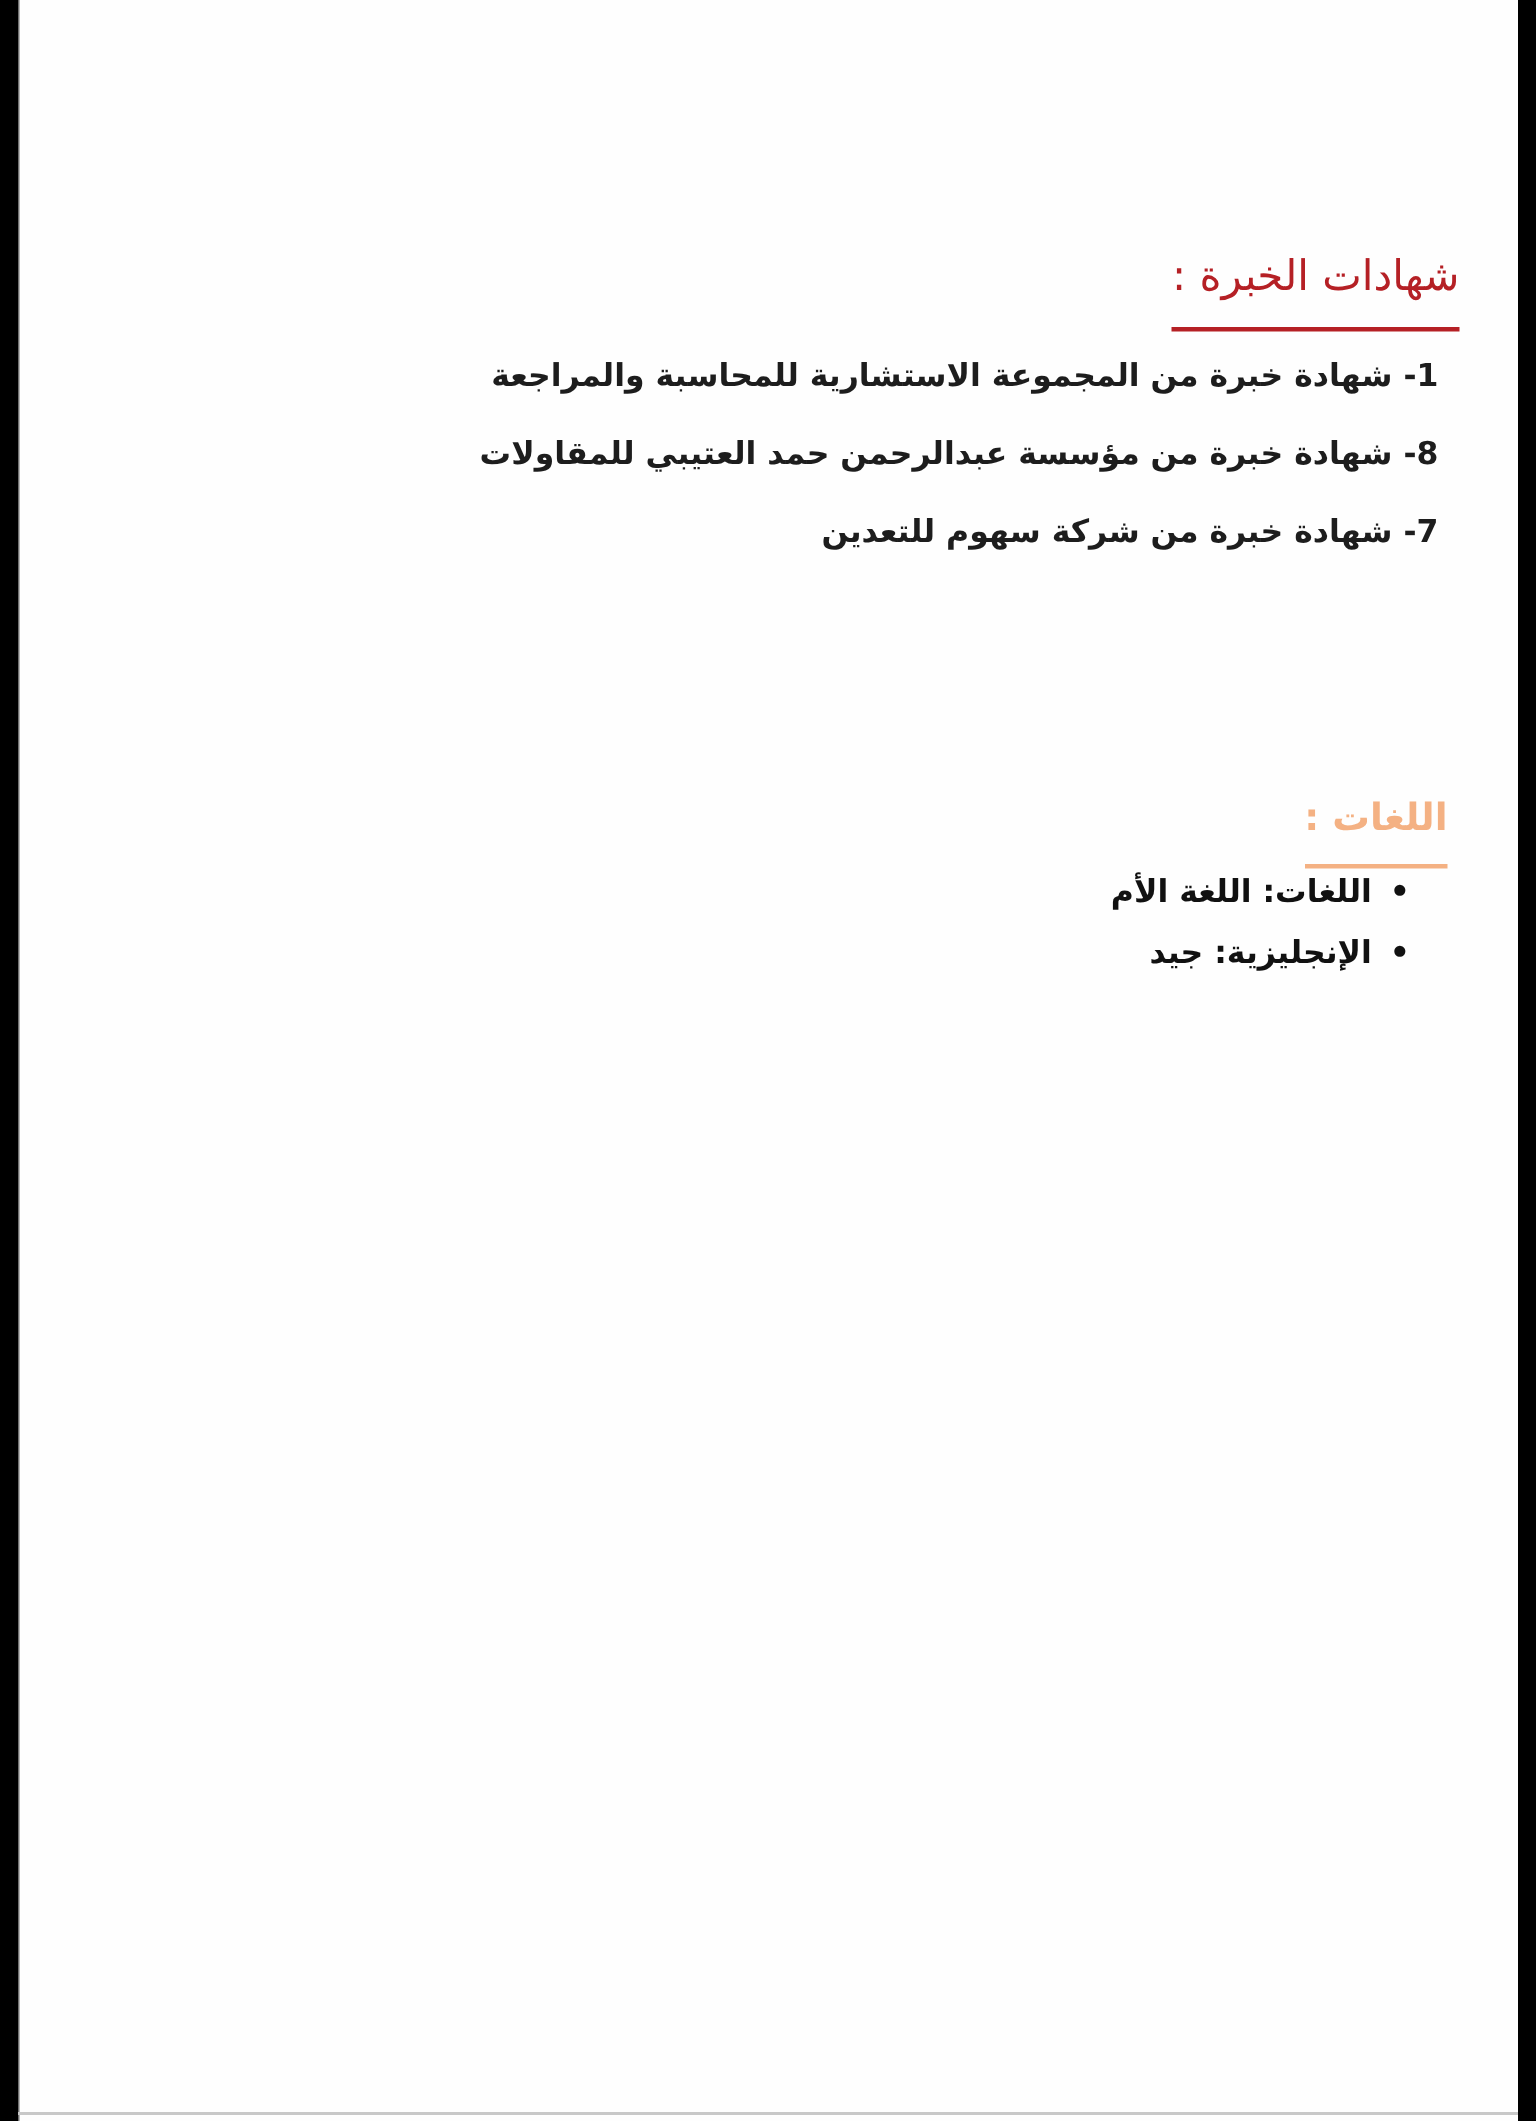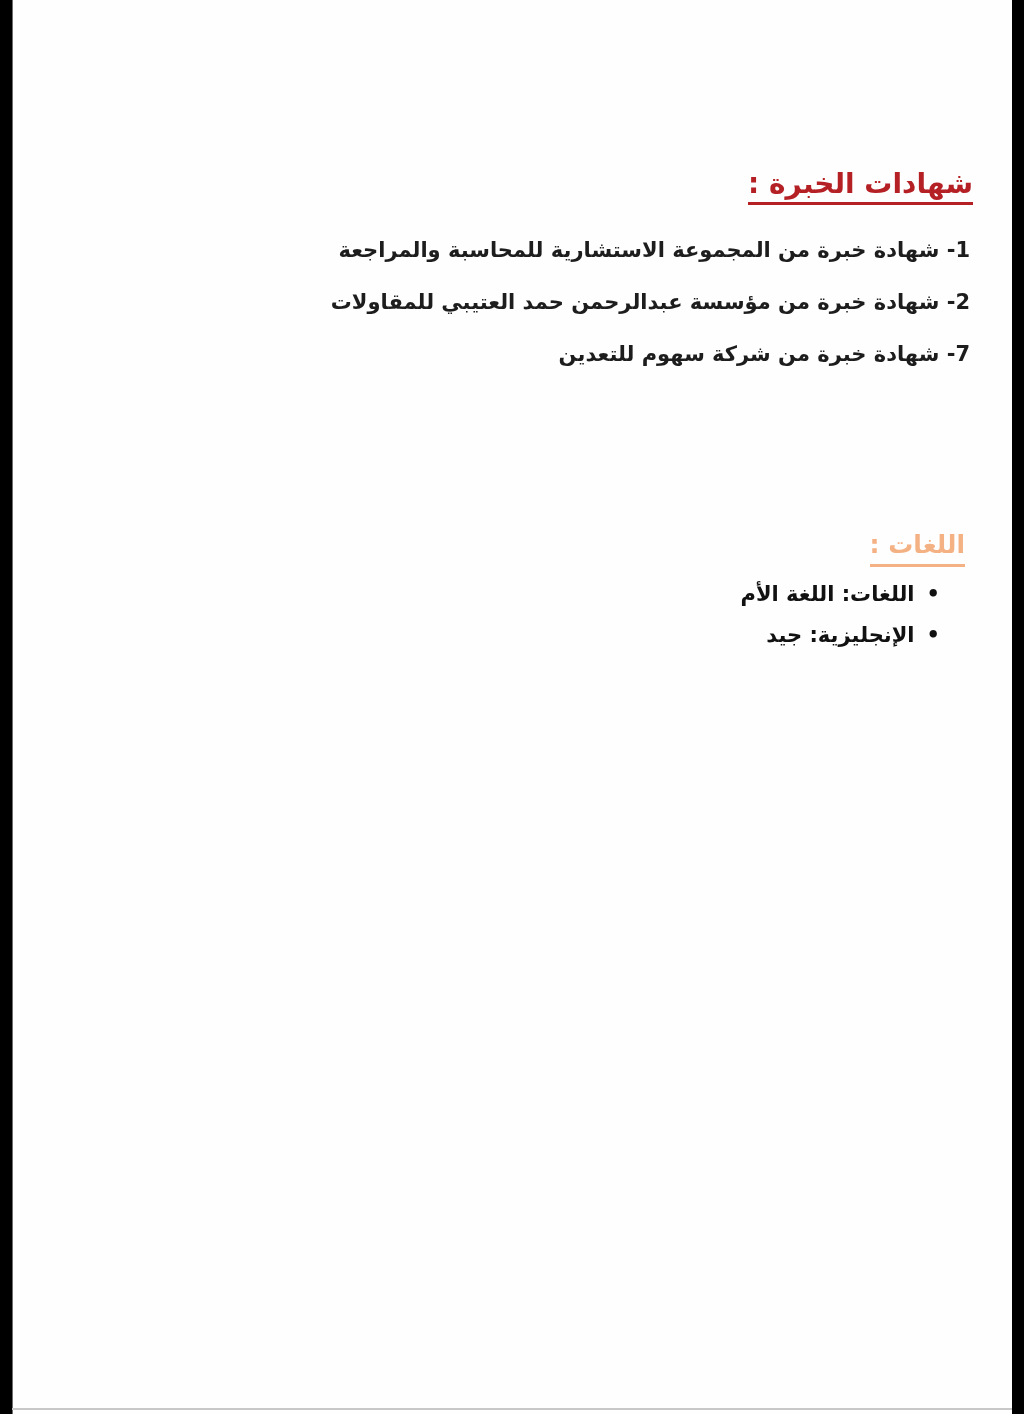--- a/index.html
+++ b/index.html
@@ -33,31 +33,31 @@
     direction: rtl;
     text-align: right;
     color: #1d1d1d;
   }
 
   .exp-heading {
     position: absolute;
     top: 166px; right: 39px;
     display: inline-block;
     font-size: 28px;
-    font-weight: bold;
+    font-weight: normal;
     color: #b52025;
     line-height: 1.3;
     border-bottom: 3px solid #b52025;
-    padding-bottom: 0;
+    padding-bottom: 16px;
     white-space: nowrap;
   }
 
   .cert-list {
     position: absolute;
-    top: 240px; right: 42px; left: 30px;
+    top: 240px; right: 53px; left: 30px;
     list-style: none;
     text-align: right;
   }
   .cert-item {
     font-size: 21px;
     font-weight: bold;
     line-height: 1;
     margin-bottom: 31px;
     white-space: nowrap;
     color: #1d1d1d;
@@ -65,21 +65,21 @@
 
   .lang-heading {
     position: absolute;
     top: 529px; right: 47px;
     display: inline-block;
     font-size: 25px;
     font-weight: bold;
     color: #f4b183;
     line-height: 1.3;
     border-bottom: 3px solid #f4b183;
-    padding-bottom: 2px;
+    padding-bottom: 14px;
     white-space: nowrap;
   }
 
   .lang-list {
     position: absolute;
     top: 584px; right: 72px; left: 30px;
     list-style: none;
   }
   .lang-item {
     display: flex;
@@ -103,21 +103,21 @@
 
 <div class="stage">
 
   <div class="page">
     <div class="content">
 
       <h1 class="exp-heading">شهادات الخبرة :</h1>
 
       <ol class="cert-list">
         <li class="cert-item">1- شهادة خبرة من المجموعة الاستشارية للمحاسبة والمراجعة</li>
-        <li class="cert-item">2- شهادة خبرة من مؤسسة عبدالرحمن حمد العتيبي للمقاولات</li>
+        <li class="cert-item">8- شهادة خبرة من مؤسسة عبدالرحمن حمد العتيبي للمقاولات</li>
         <li class="cert-item">7- شهادة خبرة من شركة سهوم للتعدين</li>
       </ol>
 
       <h2 class="lang-heading">اللغات :</h2>
 
       <ul class="lang-list">
         <li class="lang-item">
           <span class="bullet">•</span>
           <span>اللغات: اللغة الأم</span>
         </li>

